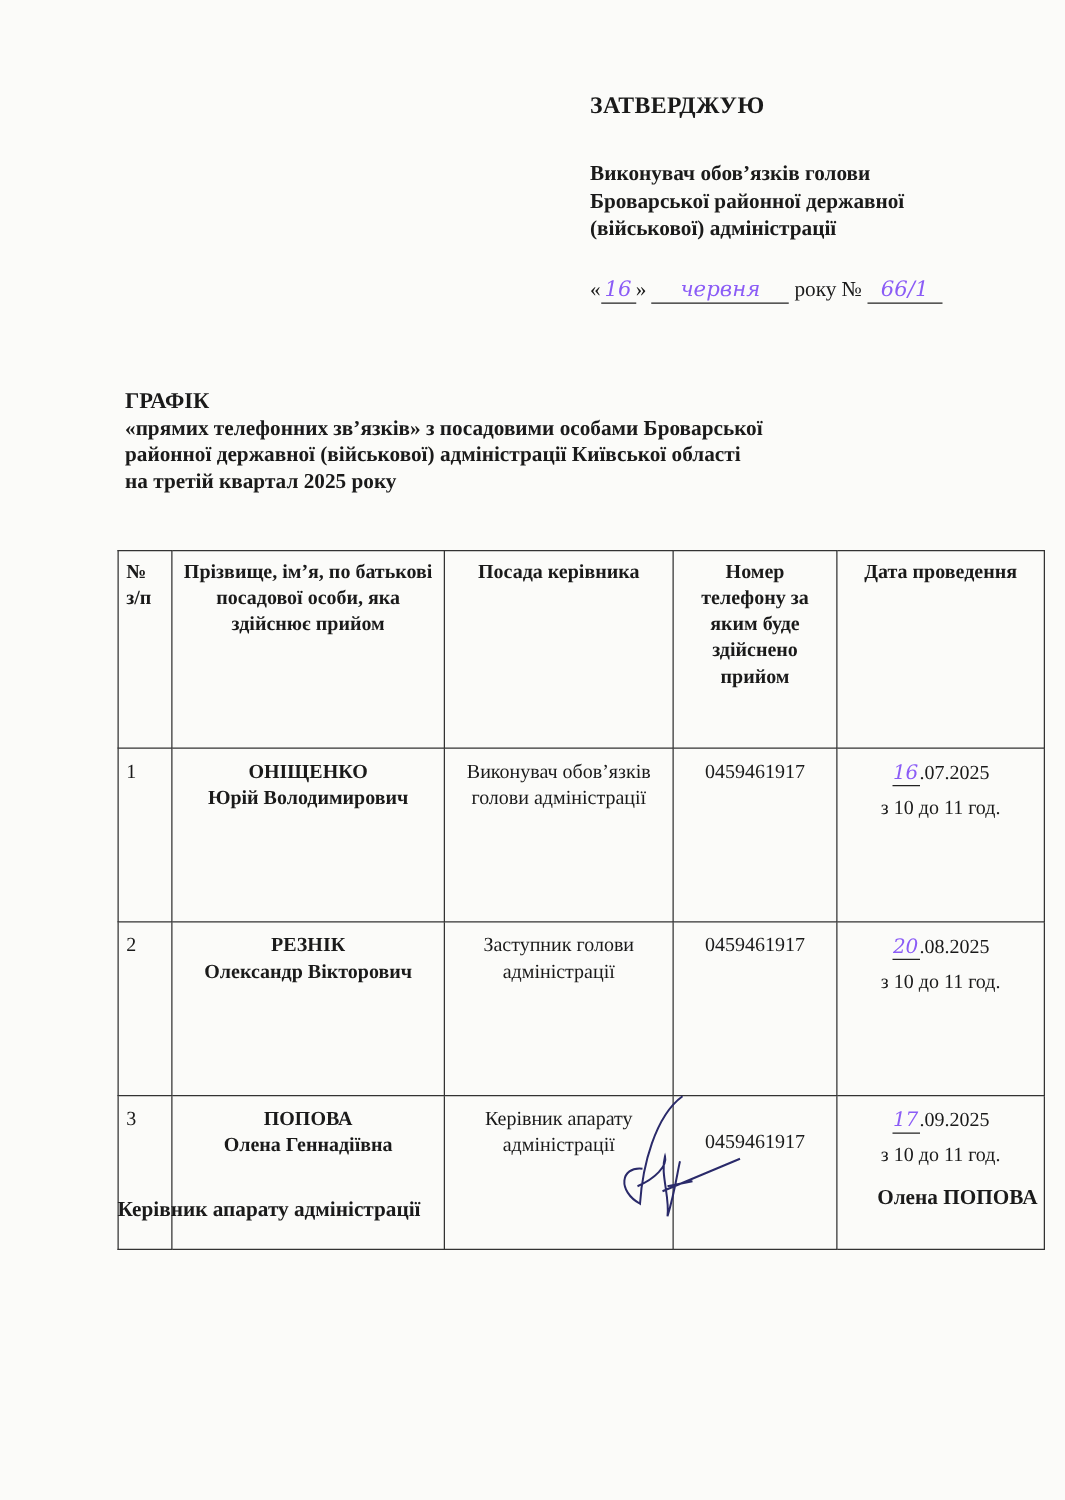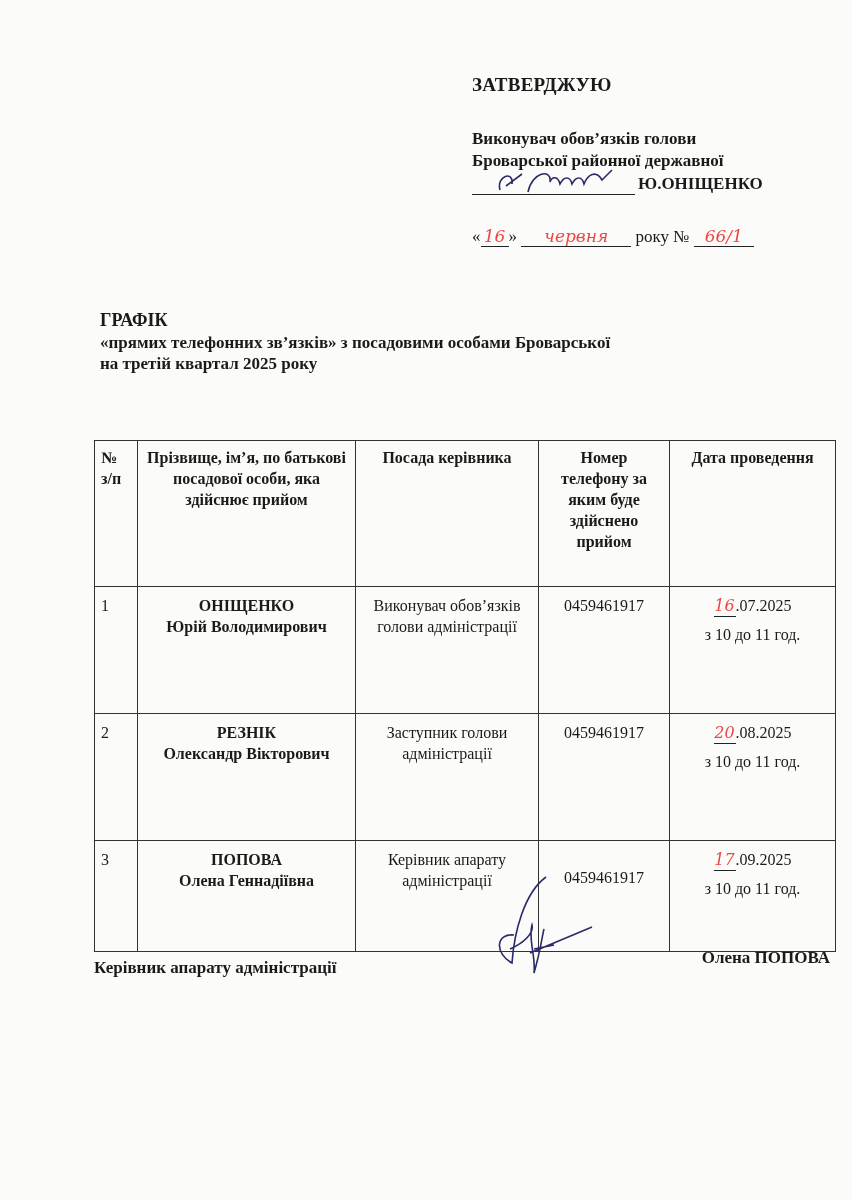--- a/index.html
+++ b/index.html
@@ -8,28 +8,28 @@
     font-family: "Liberation Serif", "DejaVu Serif", serif; color: #1a1a1a;
   }
   .approve { position: absolute; left: 472px; top: 50px; width: 360px; }
   .approve .head { font-weight: bold; font-size: 19px; letter-spacing: 0.3px; margin-bottom: 32px; margin-top: 24px; }
   .approve .line { font-weight: bold; font-size: 17px; line-height: 22px; }
   .sigrow { position: relative; height: 26px; font-weight: bold; font-size: 17px; }
   .sigrow .sigline { position: absolute; left: 0; top: 22px; width: 163px; border-bottom: 1.3px solid #222; }
   .sigrow .sig { position: absolute; left: 20px; top: -8px; }
   .sigrow .name { position: absolute; left: 166px; top: 2px; }
   .daterow { position: relative; height: 30px; margin-top: 28px; font-size: 17px; }
-  .hand { font-family: "DejaVu Serif", serif; font-style: italic; color: #ef4444; }
+  .hand { font-family: "DejaVu Serif", serif; font-style: italic; color: #8b5cf6; }
   .u { display: inline-block; border-bottom: 1.2px solid #222; text-align: center; }
 
   .title { position: absolute; left: 100px; top: 310px; width: 680px; text-align: left; font-weight: bold; font-size: 17px; line-height: 21px; }
   .title .t1 { font-size: 18px; margin-bottom: 1px; }
 
   table.grid { position: absolute; left: 94px; top: 440px; width: 742px; border-collapse: collapse; font-size: 16px; }
-  table.grid td, table.grid th { border: 1.2px solid #333; vertical-align: top; padding: 4px 6px; }
+  table.grid td, table.grid th { border: 1.2px solid #333; vertical-align: top; padding: 16px 6px; }
   table.grid th { font-weight: bold; text-align: center; line-height: 21px; height: 135px; padding-top: 6px; }
   table.grid th.num { text-align: left; width: 30px; }
   table.grid td { line-height: 21px; }
   .c-num { width: 30px; }
   .c-name { width: 205px; text-align: center; font-weight: bold; }
   .c-pos { width: 170px; text-align: center; }
   .c-tel { width: 118px; text-align: center; }
   .c-date { text-align: center; }
   tr.r1 td { height: 114px; padding-top: 8px; }
   tr.r2 td { height: 114px; padding-top: 8px; }
@@ -42,38 +42,33 @@
   .footer .right { position: absolute; right: 6px; top: -10px; }
   .footer .sig2 { position: absolute; left: 390px; top: -85px; }
 </style>
 </head>
 <body>
 
 <div class="approve">
   <div class="head">ЗАТВЕРДЖУЮ</div>
   <div class="line">Виконувач обов’язків голови</div>
   <div class="line">Броварської районної державної</div>
-  <div class="sigrow">
-    <span class="sigline"></span>
-    <svg class="sig" width="140" height="34" viewBox="0 0 140 34">
-      <path d="M8 26 C 4 12, 22 6, 20 20 M 14 22 L 30 10 M 36 28 C 40 8, 60 4, 58 18 C 60 12, 66 12, 68 20 C 72 12, 78 12, 80 20 C 84 12, 90 12, 92 20 C 96 10, 104 6, 110 16 L 120 6" fill="none" stroke="#2a2a6a" stroke-width="1.6"></path>
-    </svg>
-    <span class="name">Ю.ОНІЩЕНКО</span>
-  </div>
+  <div class="line">(військової) адміністрації</div>
   <div class="daterow">
     <span>«</span><span class="u hand" style="width:28px">16</span><span>»</span>
     <span class="u hand" style="width:110px">червня</span>
     <span>року №</span>
     <span class="u hand" style="width:60px">66/1</span>
   </div>
 </div>
 
 <div class="title">
   <div class="t1">ГРАФІК</div>
   <div>«прямих телефонних зв’язків» з  посадовими особами Броварської</div>
+  <div>районної  державної (військової) адміністрації Київської області</div>
   <div>на третій квартал 2025 року</div>
 </div>
 
 <table class="grid">
   <tbody>
       <tr>
     <th class="num c-num">№ з/п</th>
     <th class="c-name">Прізвище, ім’я, по батькові посадової особи, яка здійснює прийом</th>
     <th class="c-pos">Посада керівника</th>
     <th class="c-tel">Номер телефону за яким буде здійснено прийом</th>

